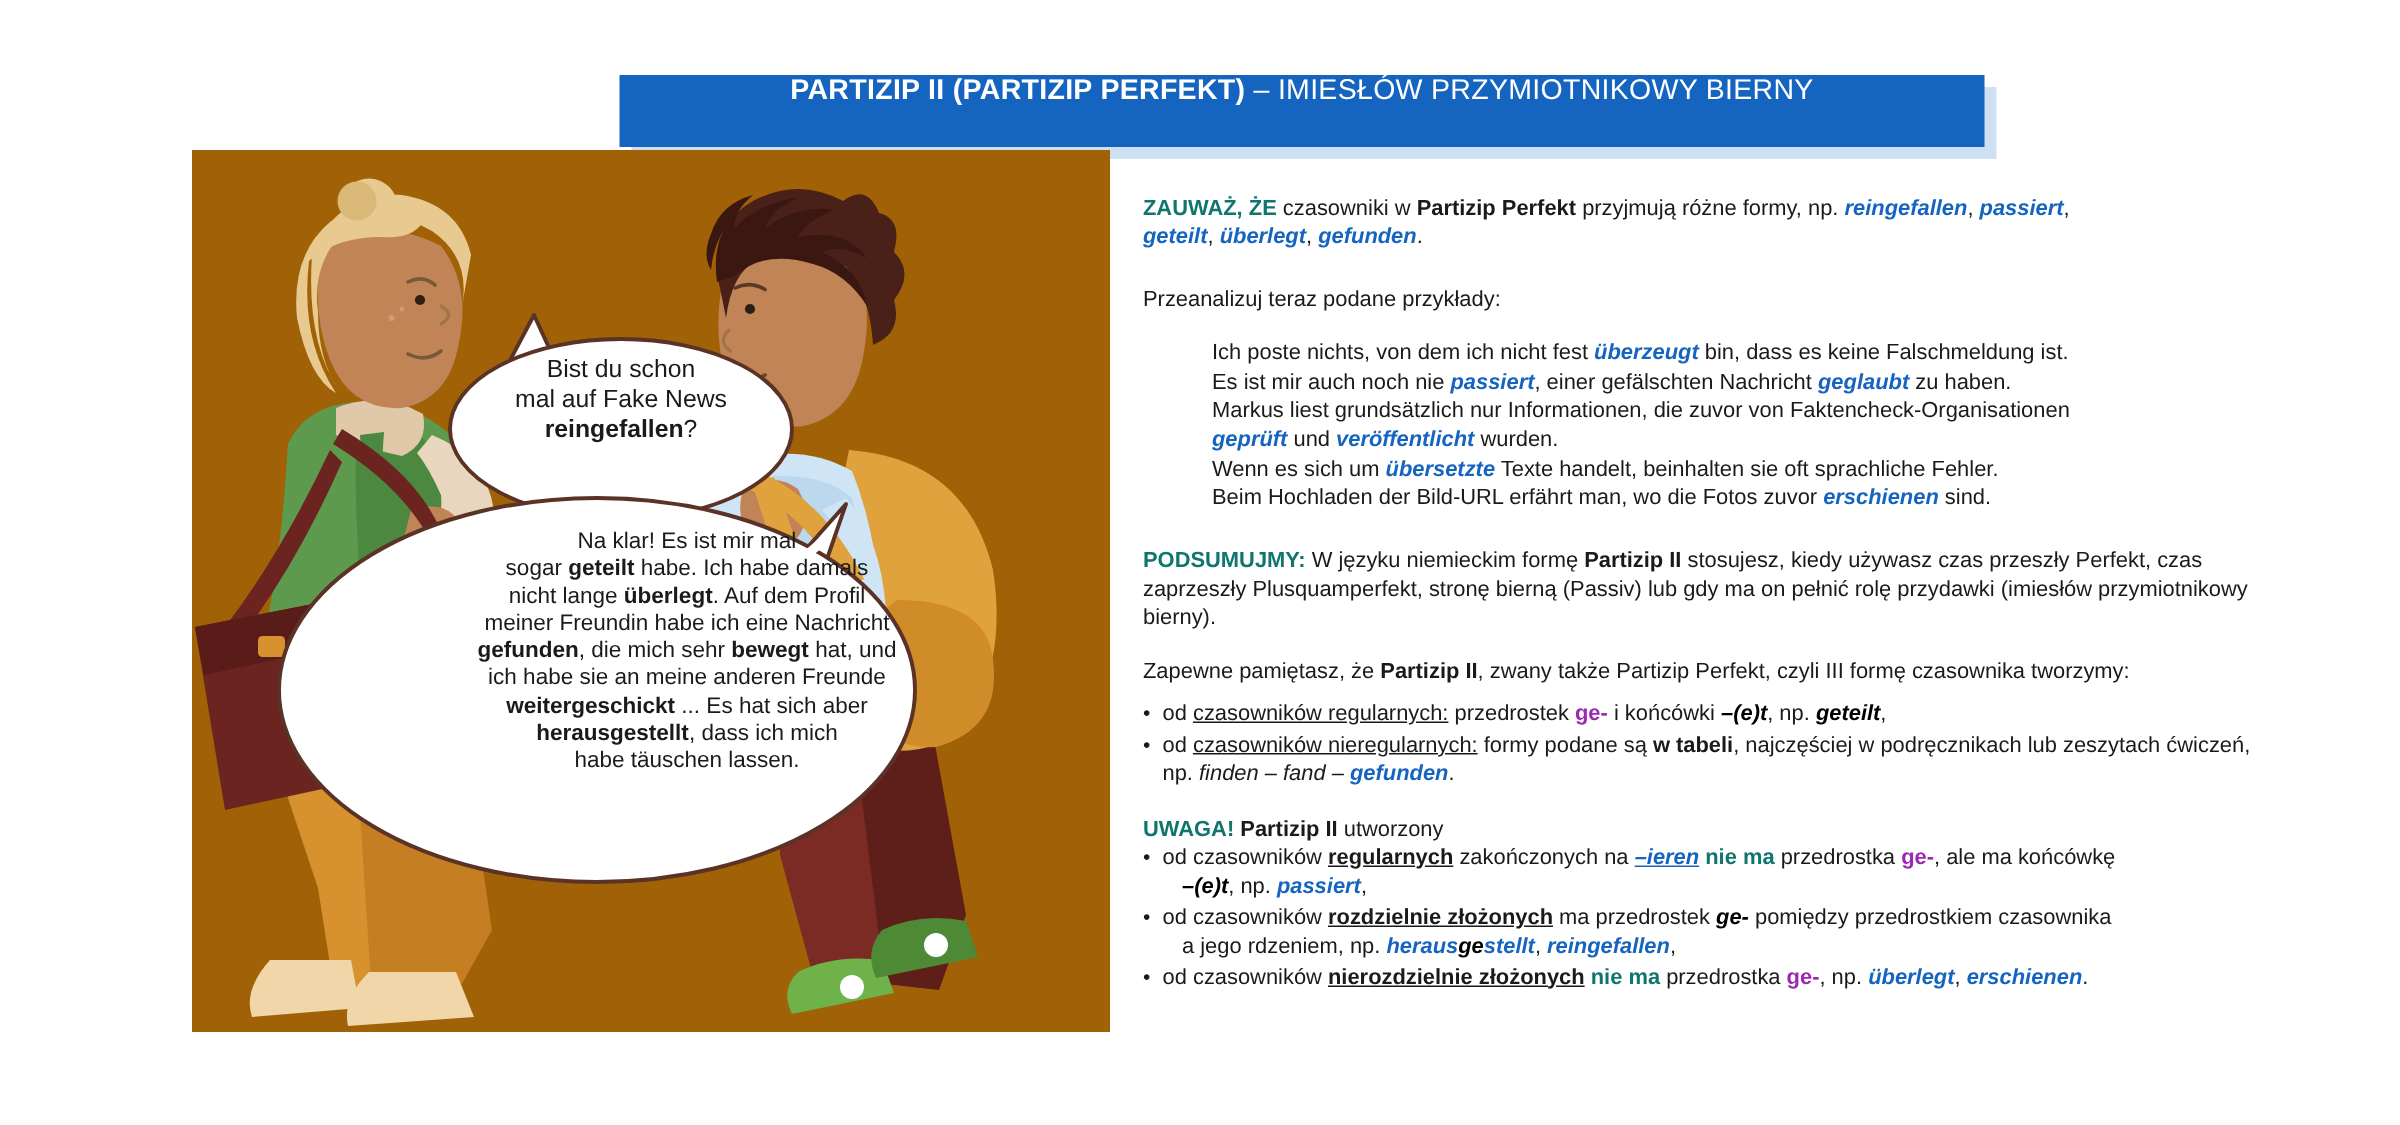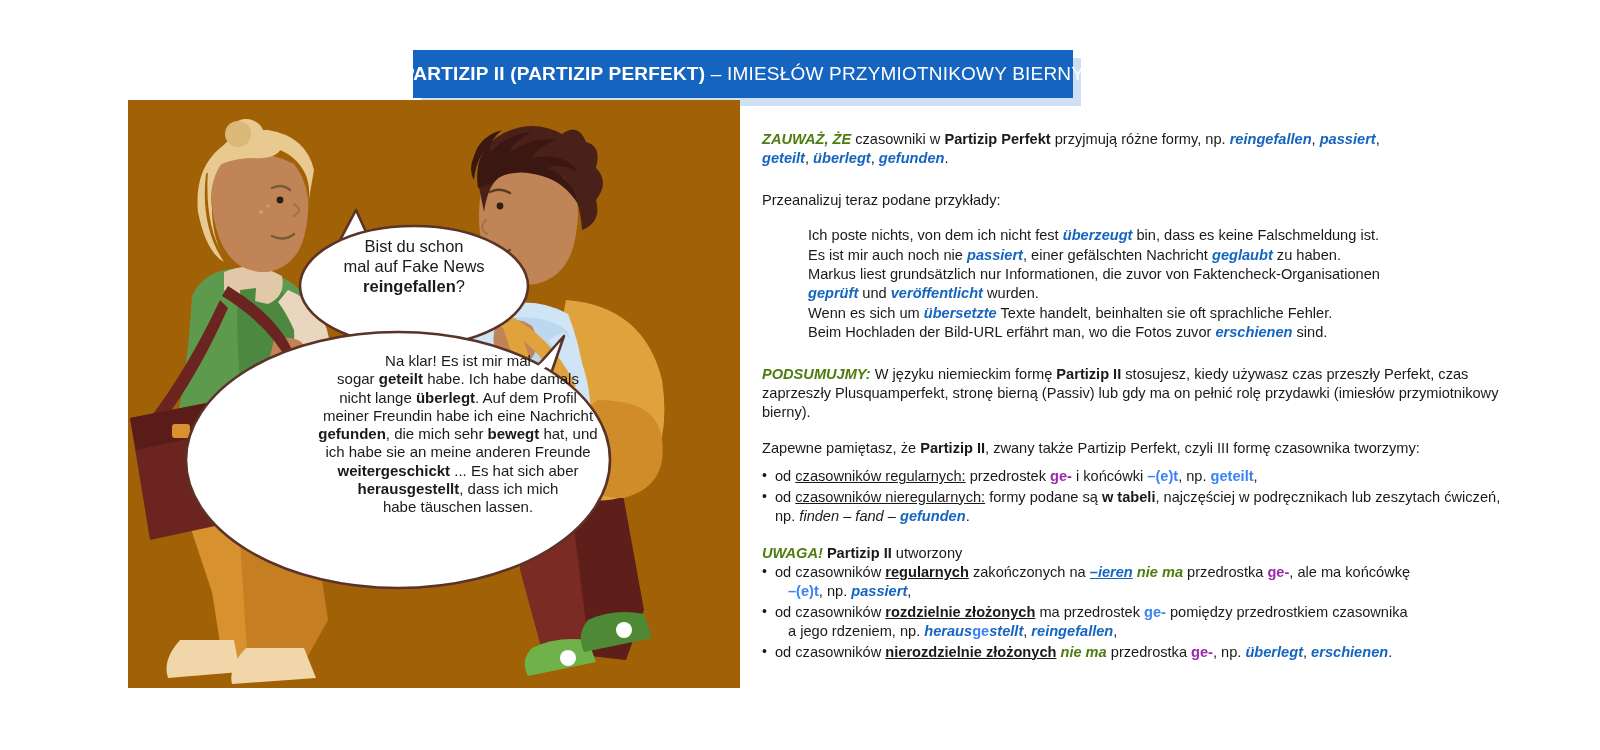--- a/index.html
+++ b/index.html
@@ -5,24 +5,24 @@
   html,body{margin:0;padding:0;}
   body{
     width:1600px;height:750px;
     background:#ffffff;
     font-family:"Liberation Sans", sans-serif;
     overflow:hidden;
     position:relative;
   }
   
   #title-banner{
-    position:absolute;left:413px;top:50px;width:660px;height:48px;
+    position:absolute;left:413px;top:50px;width:910px;height:48px;
     background:#1565C0;
     box-shadow:8px 8px 0 0 #cfe0f2;
-    display:flex;align-items:center;justify-content:center;
+    display:flex;align-items:flex-start;justify-content:center;
   }
   #title-banner .t{
     color:#ffffff;font-size:19px;letter-spacing:.2px;white-space:nowrap;
   }
   #title-banner .t .b{font-weight:bold;}
   #title-banner .t .n{font-weight:normal;}
 
   
   #illus-panel{
     position:absolute;left:128px;top:100px;width:612px;height:588px;
@@ -42,24 +42,24 @@
 
   
   #right-col{
     position:absolute;left:762px;top:130px;width:742px;
     font-size:14.6px;color:#1a1a1a;line-height:1.33;
   }
   #right-col p{margin:0;}
   .gap-sm{height:9px;}
   .gap-md{height:16px;}
   .gap-lg{height:22px;}
-  .hd-magenta{color:#4d7c0f;font-weight:bold;font-style:italic;}
+  .hd-magenta{color:#0f766e;font-weight:bold;}
   b.bk{font-weight:bold;color:#1a1a1a;}
   .de{color:#1565C0;font-weight:bold;font-style:italic;}
-  .pv{color:#3b82f6;font-weight:bold;}
+  .pv{color:#000000;font-weight:bold;font-style:italic;}
   .pv-n{color:#9C27B0;font-weight:bold;}
   .it{font-style:italic;}
   .ul{text-decoration:underline;}
   .bu{font-weight:bold;text-decoration:underline;}
 
   .indent{margin-left:46px;}
   .ex-block{margin-left:46px;}
 
   ul.blist{margin:0;padding:0;list-style:none;}
   ul.blist li{

